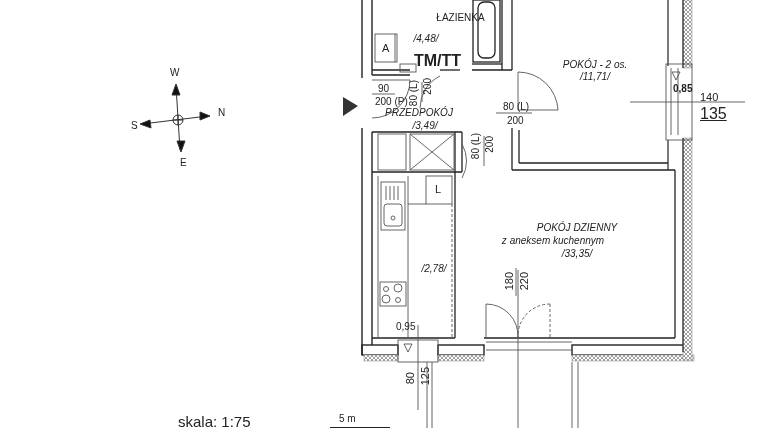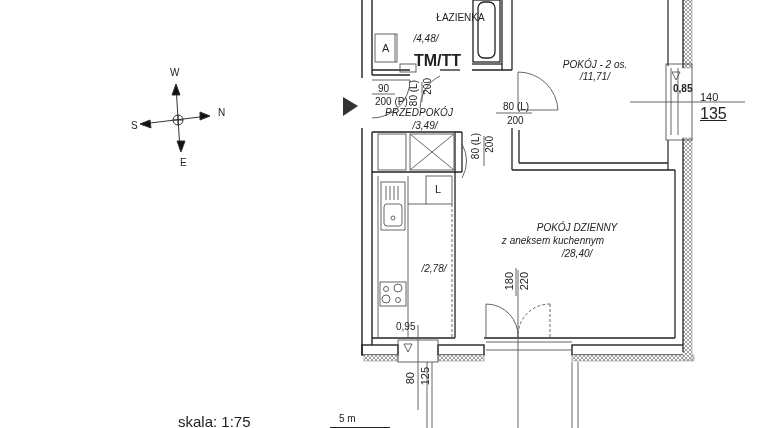--- a/index.html
+++ b/index.html
@@ -161,21 +161,21 @@
 <div class="lbl c it" style="left:595px;top:60px;">POKÓJ - 2 os.</div>
 <div class="lbl c it" style="left:595px;top:72px;">/11,71/</div>
 
 <div class="lbl c it" style="left:419px;top:108px;">PRZEDPOKÓJ</div>
 <div class="lbl c it" style="left:419px;top:121px;margin-left:6px;">/3,49/</div>
 
 <div class="lbl c it" style="left:434px;top:264px;">/2,78/</div>
 
 <div class="lbl c it" style="left:577px;top:223px;">POKÓJ DZIENNY</div>
 <div class="lbl c it" style="left:553px;top:236px;">z aneksem kuchennym</div>
-<div class="lbl c it" style="left:577px;top:249px;">/28,40/</div>
+<div class="lbl c it" style="left:577px;top:249px;">/33,35/</div>
 
 <div class="lbl" style="left:382px;top:43px;font-size:11px;">A</div>
 <div class="lbl" style="left:435px;top:184px;font-size:11px;">L</div>
 <div class="lbl" style="left:414px;top:53px;font-size:16px;font-weight:bold;">TM/TT</div>
 
 <div class="lbl" style="left:378px;top:84px;">90</div>
 <div class="lbl" style="left:375px;top:97px;">200 (P)</div>
 
 <div class="lbl v" style="left:409px;top:80px;">80 (L)</div>
 <div class="lbl v" style="left:423px;top:78px;">200</div>

